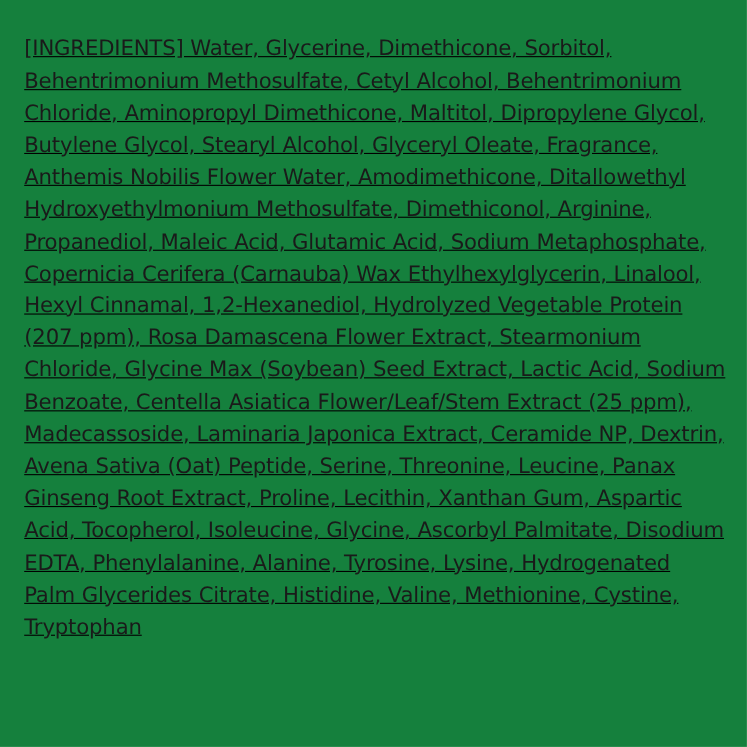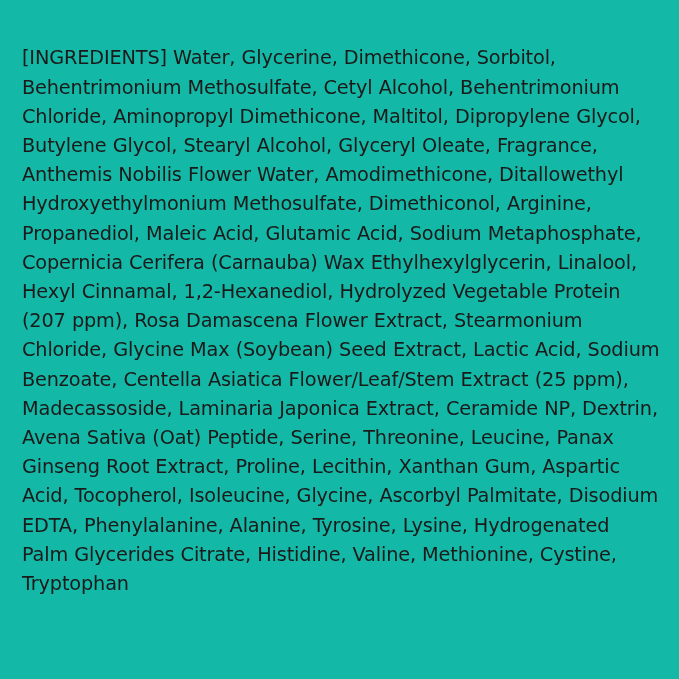--- a/index.html
+++ b/index.html
@@ -10,22 +10,23 @@
   body {
     width: 679px;
     height: 679px;
     overflow: hidden;
     font-family: "DejaVu Sans", sans-serif;
   }
   .page {
     box-sizing: border-box;
     width: 679px;
     height: 679px;
-    padding: 24px 18px 0 22px;
-    background: #14b8a6;
+    padding: 10px 18px 0 22px;
+    background: #15803d;
+    text-decoration: underline;
   }
   .ingredients-block {
     color: #1a1a1a;
     font-family: "DejaVu Sans", sans-serif;
     font-size: 19.3px;
     line-height: 29.2px;
     letter-spacing: -0.15px;
     text-align: left;
     word-spacing: 0.2px;
     hyphens: none;

